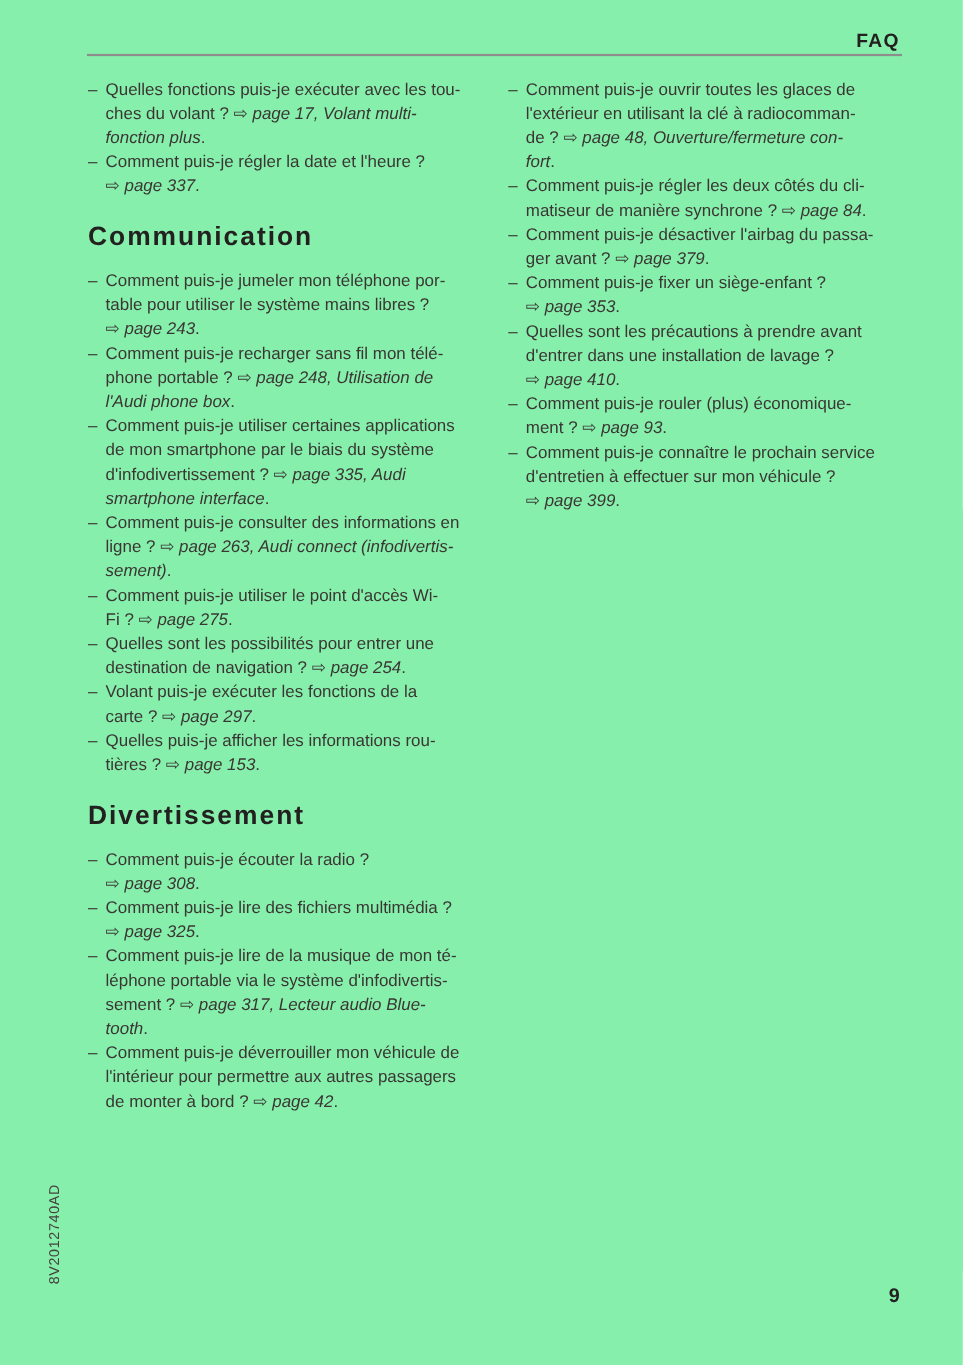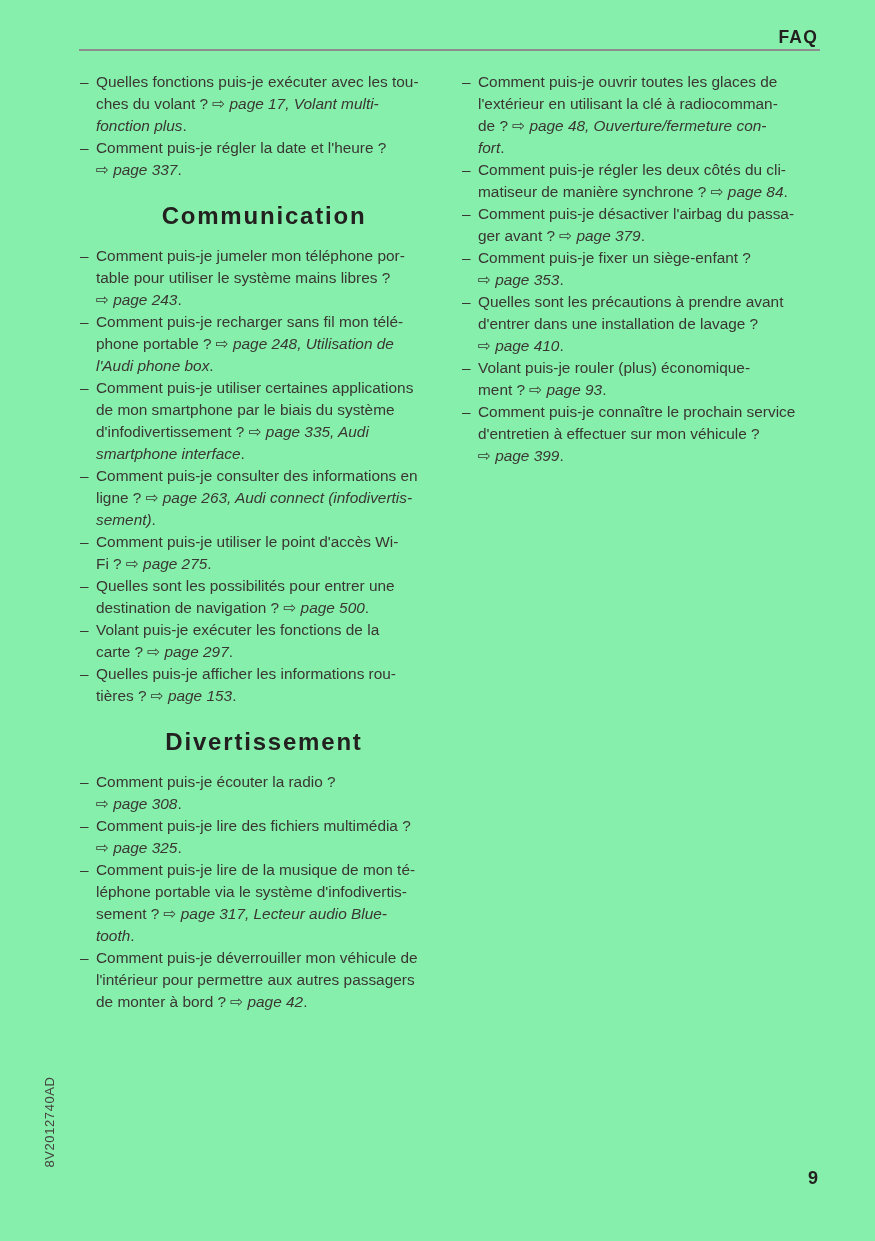--- a/index.html
+++ b/index.html
@@ -17,21 +17,21 @@
   .header-rule {
     position:absolute; left:79px; top:49px; width:741px; height:2px;
     background:#8d8d8d; border:none;
   }
   .content { position:absolute; left:80px; top:71px; display:flex; gap:14px; }
   .col-left  { width:368px; }
   .col-right { width:378px; }
   .section-heading {
     margin:22px 0 16px 0;
     font-size:24px; line-height:26px; font-weight:700;
-    letter-spacing:1.8px; color:#232120;text-align:center;
+    letter-spacing:1.8px; color:#232120;
   }
   .faq-list {
     list-style:none; margin:0; padding:0;
     font-size:15.4px; line-height:22px;
   }
   .faq-item { position:relative; padding-left:16px; white-space:pre-line; }
   .faq-item .dash { position:absolute; left:0; top:0; }
   .faq-item .ref { font-style:italic; }
   .print-code {
     position:absolute; left:49px; top:1122px;
@@ -72,21 +72,21 @@
 d'infodivertissement ? ⇨ </span><span class="ref">page 335, Audi
 smartphone interface</span><span class="plain">.</span></li>
           <li class="faq-item"><span class="dash">–</span><span class="plain">Comment puis-je consulter des informations en
 ligne ? ⇨ </span><span class="ref">page 263, Audi connect (infodivertis-
 sement)</span><span class="plain">.</span></li>
           <li class="faq-item"><span class="dash">–</span><span class="plain">Comment puis-je utiliser le point d'accès Wi-
 Fi ? ⇨ </span><span class="ref">page 275</span><span class="plain">.</span></li>
         </ul>
         <ul class="faq-list">
           <li class="faq-item"><span class="dash">–</span><span class="plain">Quelles sont les possibilités pour entrer une
-destination de navigation ? ⇨ </span><span class="ref">page 500</span><span class="plain">.</span></li>
+destination de navigation ? ⇨ </span><span class="ref">page 254</span><span class="plain">.</span></li>
           <li class="faq-item"><span class="dash">–</span><span class="plain">Volant puis-je exécuter les fonctions de la
 carte ? ⇨ </span><span class="ref">page 297</span><span class="plain">.</span></li>
           <li class="faq-item"><span class="dash">–</span><span class="plain">Quelles puis-je afficher les informations rou-
 tières ? ⇨ </span><span class="ref">page 153</span><span class="plain">.</span></li>
         </ul>
         <h2 class="section-heading">Divertissement</h2>
         <ul class="faq-list">
           <li class="faq-item"><span class="dash">–</span><span class="plain">Comment puis-je écouter la radio ?
 ⇨ </span><span class="ref">page 308</span><span class="plain">.</span></li>
           <li class="faq-item"><span class="dash">–</span><span class="plain">Comment puis-je lire des fichiers multimédia ?
@@ -110,21 +110,21 @@
 fort</span><span class="plain">.</span></li>
           <li class="faq-item"><span class="dash">–</span><span class="plain">Comment puis-je régler les deux côtés du cli-
 matiseur de manière synchrone ? ⇨ </span><span class="ref">page 84</span><span class="plain">.</span></li>
           <li class="faq-item"><span class="dash">–</span><span class="plain">Comment puis-je désactiver l'airbag du passa-
 ger avant ? ⇨ </span><span class="ref">page 379</span><span class="plain">.</span></li>
           <li class="faq-item"><span class="dash">–</span><span class="plain">Comment puis-je fixer un siège-enfant ?
 ⇨ </span><span class="ref">page 353</span><span class="plain">.</span></li>
           <li class="faq-item"><span class="dash">–</span><span class="plain">Quelles sont les précautions à prendre avant
 d'entrer dans une installation de lavage ?
 ⇨ </span><span class="ref">page 410</span><span class="plain">.</span></li>
-          <li class="faq-item"><span class="dash">–</span><span class="plain">Volant puis-je rouler (plus) économique-
+          <li class="faq-item"><span class="dash">–</span><span class="plain">Comment puis-je rouler (plus) économique-
 ment ? ⇨ </span><span class="ref">page 93</span><span class="plain">.</span></li>
           <li class="faq-item"><span class="dash">–</span><span class="plain">Comment puis-je connaître le prochain service
 d'entretien à effectuer sur mon véhicule ?
 ⇨ </span><span class="ref">page 399</span><span class="plain">.</span></li>
         </ul>
       </div>
   </div>
 
   <div class="print-code">8V2012740AD</div>
   <div class="page-number">9</div>

